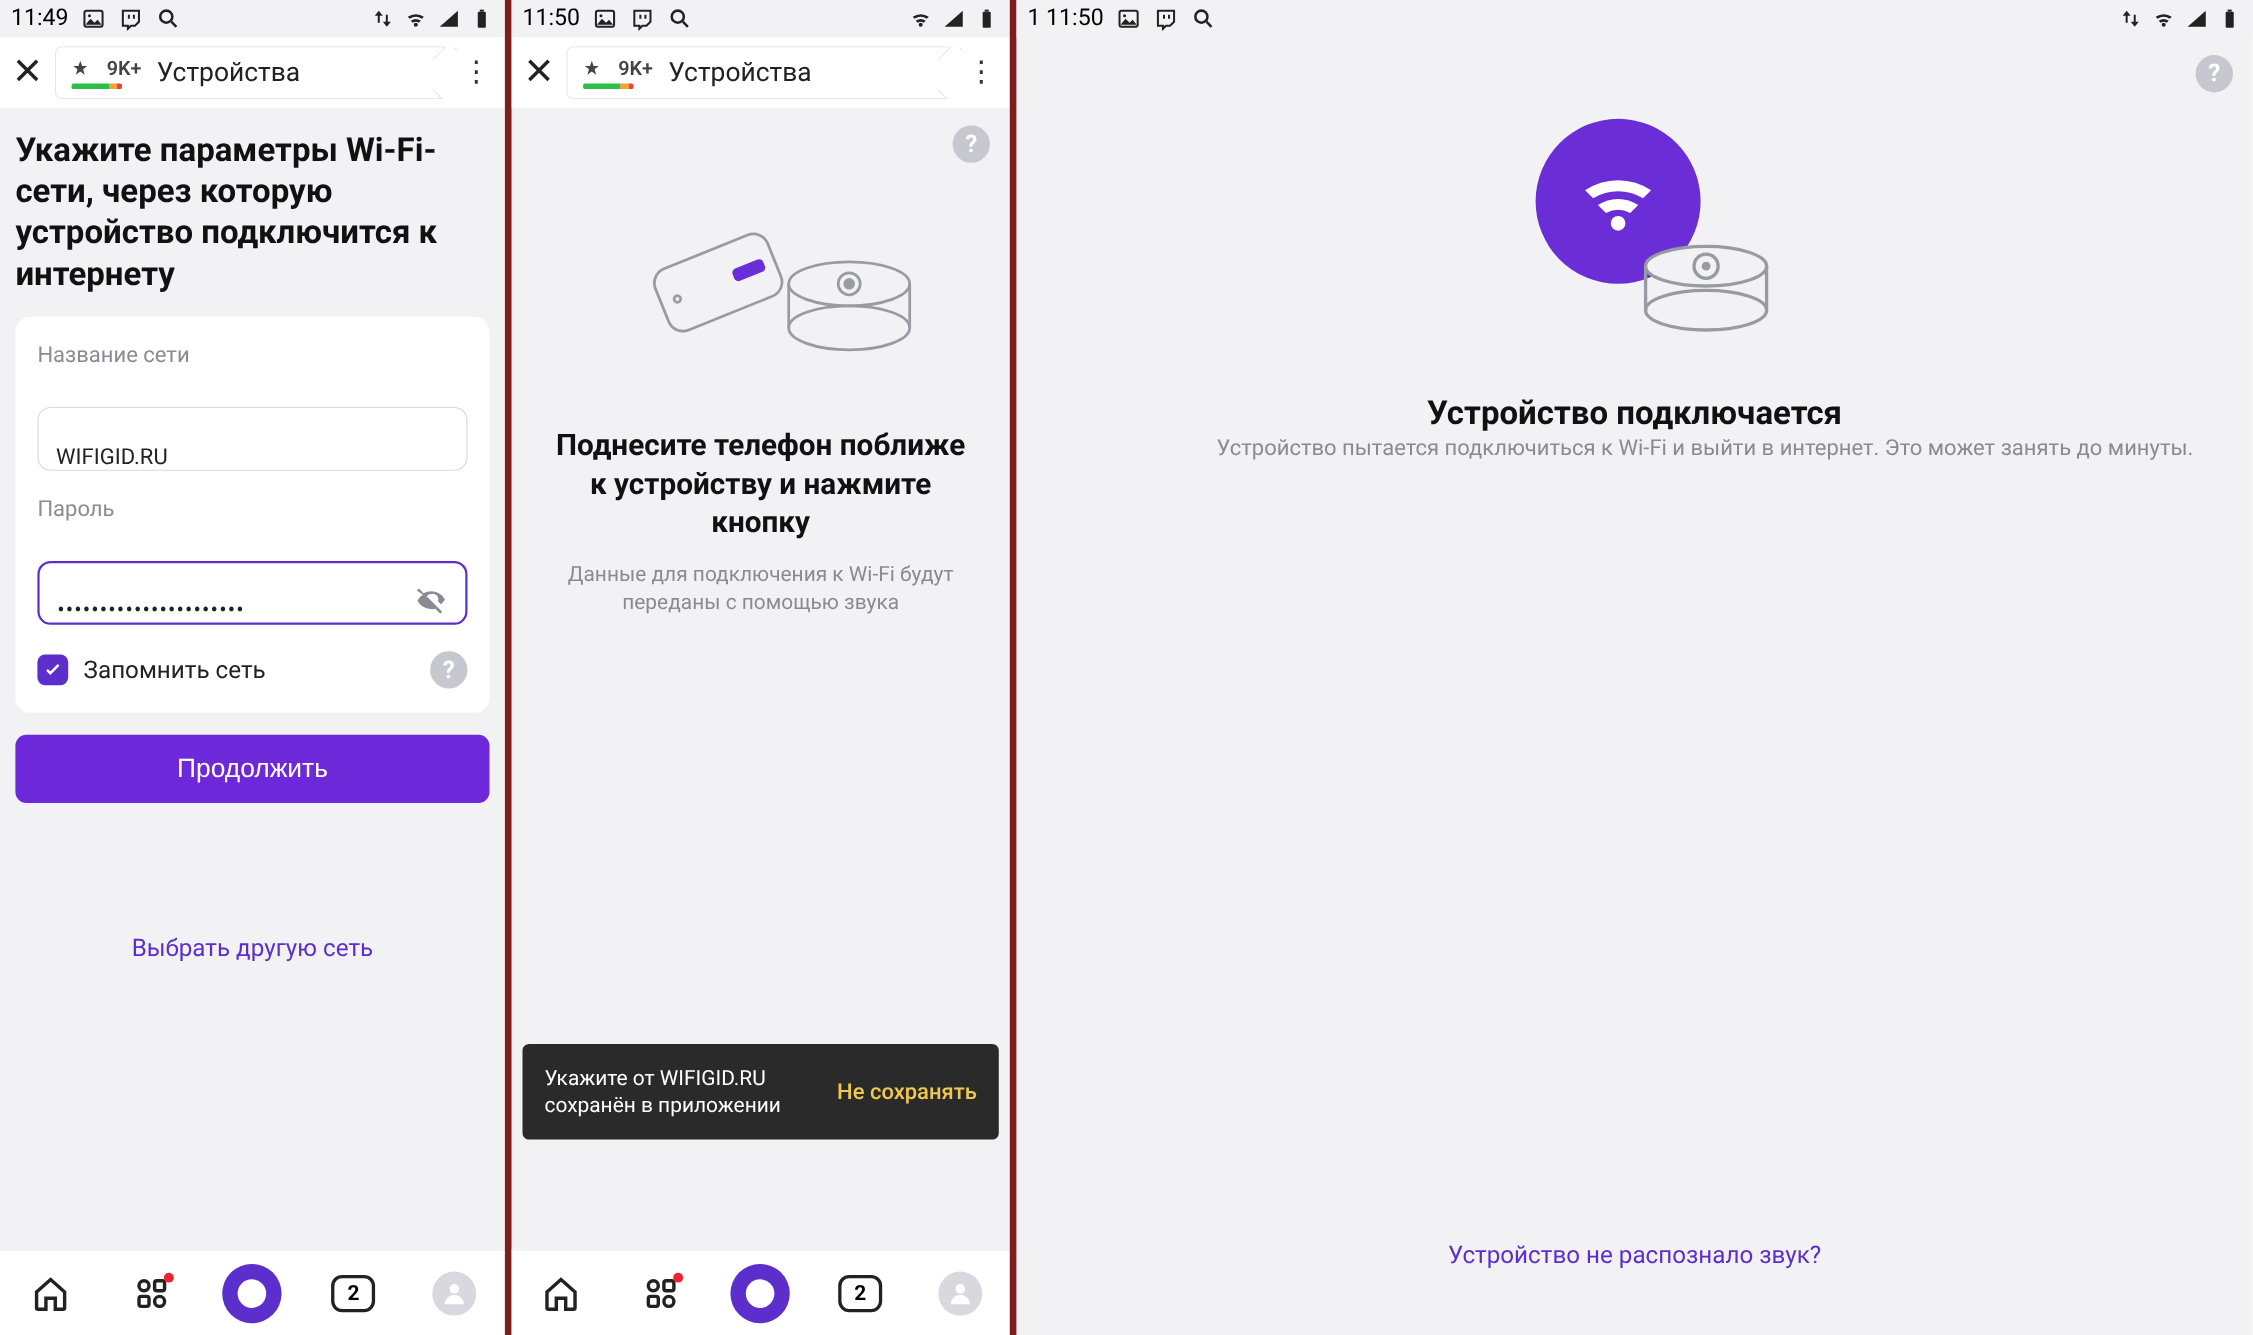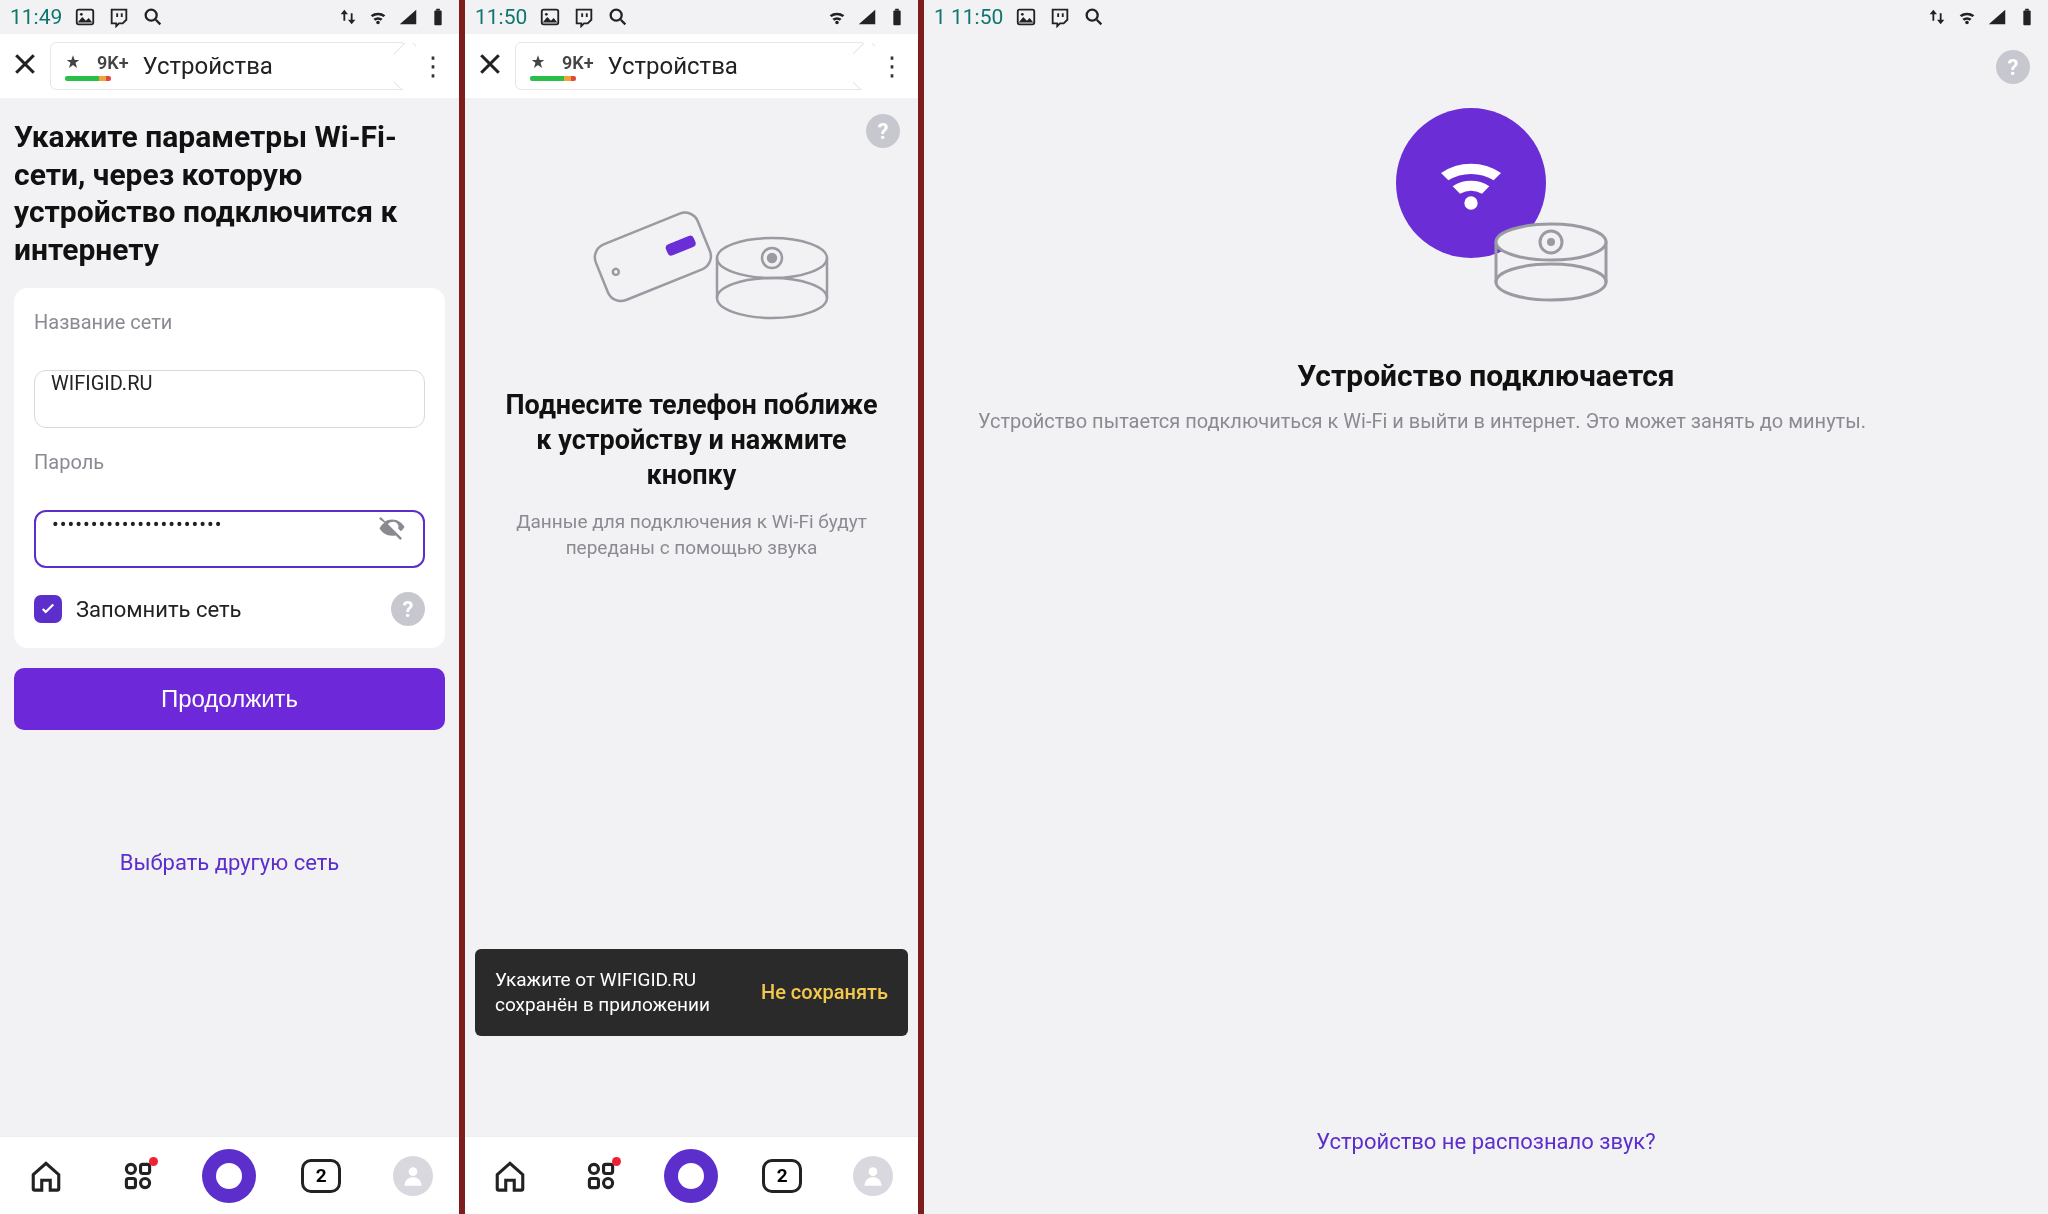--- a/index.html
+++ b/index.html
@@ -4,21 +4,21 @@
 <style>
   * { box-sizing: border-box; margin: 0; padding: 0; }
   html, body { width: 2048px; height: 1214px; font-family: -apple-system, "Segoe UI", Roboto, Arial, sans-serif; background: #fff; }
   body { display: flex; }
 
   .phone { width: 459px; height: 1214px; background: #f2f2f4; position: relative; display: flex; flex-direction: column; overflow: hidden; }
   .phone + .phone { border-left: 6px solid #7f1d1d; }
   .phone.wide { flex: 1; }
 
   
-  .statusbar { height: 34px; background: #f2f2f4; display: flex; align-items: center; padding: 0 10px; font-size: 21px; color: #0f766e; }
+  .statusbar { height: 34px; background: #f2f2f4; display: flex; align-items: center; padding: 0 10px; font-size: 21px; color: #000000; }
   .statusbar .left  { display: flex; align-items: center; gap: 12px; }
   .statusbar .right { margin-left: auto; display: flex; align-items: center; gap: 8px; }
   .sb-icon { width: 22px; height: 22px; display: inline-flex; align-items: center; justify-content: center; }
   .sb-icon svg { width: 22px; height: 22px; }
 
   
   .apphdr { height: 64px; background: #fff; display: flex; align-items: center; padding: 0 10px; gap: 10px; }
   .close-x svg { width: 30px; height: 30px; }
   .pill { flex: 1; height: 48px; background: #fff; border: 1px solid #e6e6ea; border-radius: 6px; display: flex; align-items: center; padding: 0 14px; gap: 14px; position: relative; }
   .pill .badge { display: flex; flex-direction: column; align-items: flex-start; }
@@ -29,21 +29,21 @@
   .pill .chev { position: absolute; right: -10px; top: 0; bottom: 0; width: 22px; overflow: hidden; }
   .pill .chev::before { content: ""; position: absolute; left: -6px; top: 4px; width: 40px; height: 40px; background: #fff; border: 1px solid #e6e6ea; transform: rotate(45deg); border-radius: 4px; }
   .more-dots { width: 32px; text-align: center; font-size: 26px; color: #333; line-height: 1; }
 
   
   .content { flex: 1; overflow: hidden; position: relative; padding: 20px 14px 0 14px; }
   .heading { font-size: 30px; line-height: 1.25; font-weight: 700; color: #111; margin-bottom: 20px; }
 
   .card { background: #fff; border-radius: 14px; padding: 22px 20px; }
   .field-label { font-size: 20px; color: #8a8a92; margin-bottom: 10px; }
-  .input { width: 100%; height: 58px; border: 1.5px solid #d8d8de; border-radius: 12px; padding: 0 16px; font-size: 22px; color: #333; background: #fff; display: flex; align-items: flex-start; margin-top: 36px; }
+  .input { width: 100%; height: 58px; border: 1.5px solid #d8d8de; border-radius: 12px; padding: 0 16px; font-size: 22px; color: #333; background: #fff; display: flex; align-items: flex-end; margin-top: 36px; }
   .input.focus { border: 2px solid #5c2ecc; }
   .input .val { flex: 1; letter-spacing: 1px; font-size: 20px; color: #222; }
   .eye svg { width: 30px; height: 30px; }
   .row-gap { height: 22px; }
   .remember { display: flex; align-items: center; gap: 14px; margin-top: 24px; }
   .chk { width: 28px; height: 28px; border-radius: 7px; background: #5c2ecc; display: flex; align-items: center; justify-content: center; }
   .chk svg { width: 18px; height: 18px; }
   .remember .lbl { font-size: 22px; color: #222; flex: 1; }
   .qmark { width: 34px; height: 34px; border-radius: 50%; background: #c7c7cf; color: #fff; display: flex; align-items: center; justify-content: center; font-size: 22px; font-weight: 700; }
 
@@ -63,21 +63,21 @@
   .snackbar .act { color: #f2c94c; font-size: 20px; font-weight: 500; }
   .snack-cta-peek { position: absolute; left: 14px; right: 14px; bottom: 176px; height: 10px; background: #5c2ecc; border-radius: 10px 10px 0 0; }
 
   
   .wifi-badge { width: 180px; height: 180px; position: relative; margin: 70px auto 0 auto; }
   .wifi-circle { width: 150px; height: 150px; border-radius: 50%; background: #6b2ed6; display: flex; align-items: center; justify-content: center; position: absolute; left: 0; top: 0; }
   .wifi-circle svg { width: 80px; height: 80px; }
   .speaker-s3 { position: absolute; right: -40px; bottom: -20px; }
   .speaker-s3 svg { width: 130px; height: 100px; }
   .s3-title { font-size: 30px; font-weight: 700; text-align: center; color: #111; margin-top: 70px; }
-  .s3-sub { font-size: 20px; color: #8a8a92; text-align: left; margin-top: 14px; padding: 0 40px; line-height: 1.4; }
+  .s3-sub { font-size: 20px; color: #8a8a92; text-align: right; padding: 0 40px; line-height: 1.4; }
   .s3-link { position: absolute; bottom: 60px; left: 0; right: 0; text-align: center; font-size: 22px; color: #5c2ecc; }
 
   
   .nav { height: 78px; background: #fff; display: flex; align-items: center; justify-content: space-around; border-top: 1px solid #eee; }
   .nav .item { width: 60px; height: 50px; display: flex; align-items: center; justify-content: center; position: relative; }
   .nav .item svg { width: 34px; height: 34px; }
   .nav .dot { position: absolute; top: 6px; right: 10px; width: 9px; height: 9px; background: #e23; border-radius: 50%; }
   .nav .alice { width: 54px; height: 54px; border-radius: 50%; background: #5c2ecc; display: flex; align-items: center; justify-content: center; }
   .nav .alice-inner { width: 26px; height: 26px; border-radius: 50%; background: #fff; }
   .nav .count { width: 40px; height: 34px; border: 3px solid #222; border-radius: 10px; display: flex; align-items: center; justify-content: center; font-size: 19px; font-weight: 700; }

